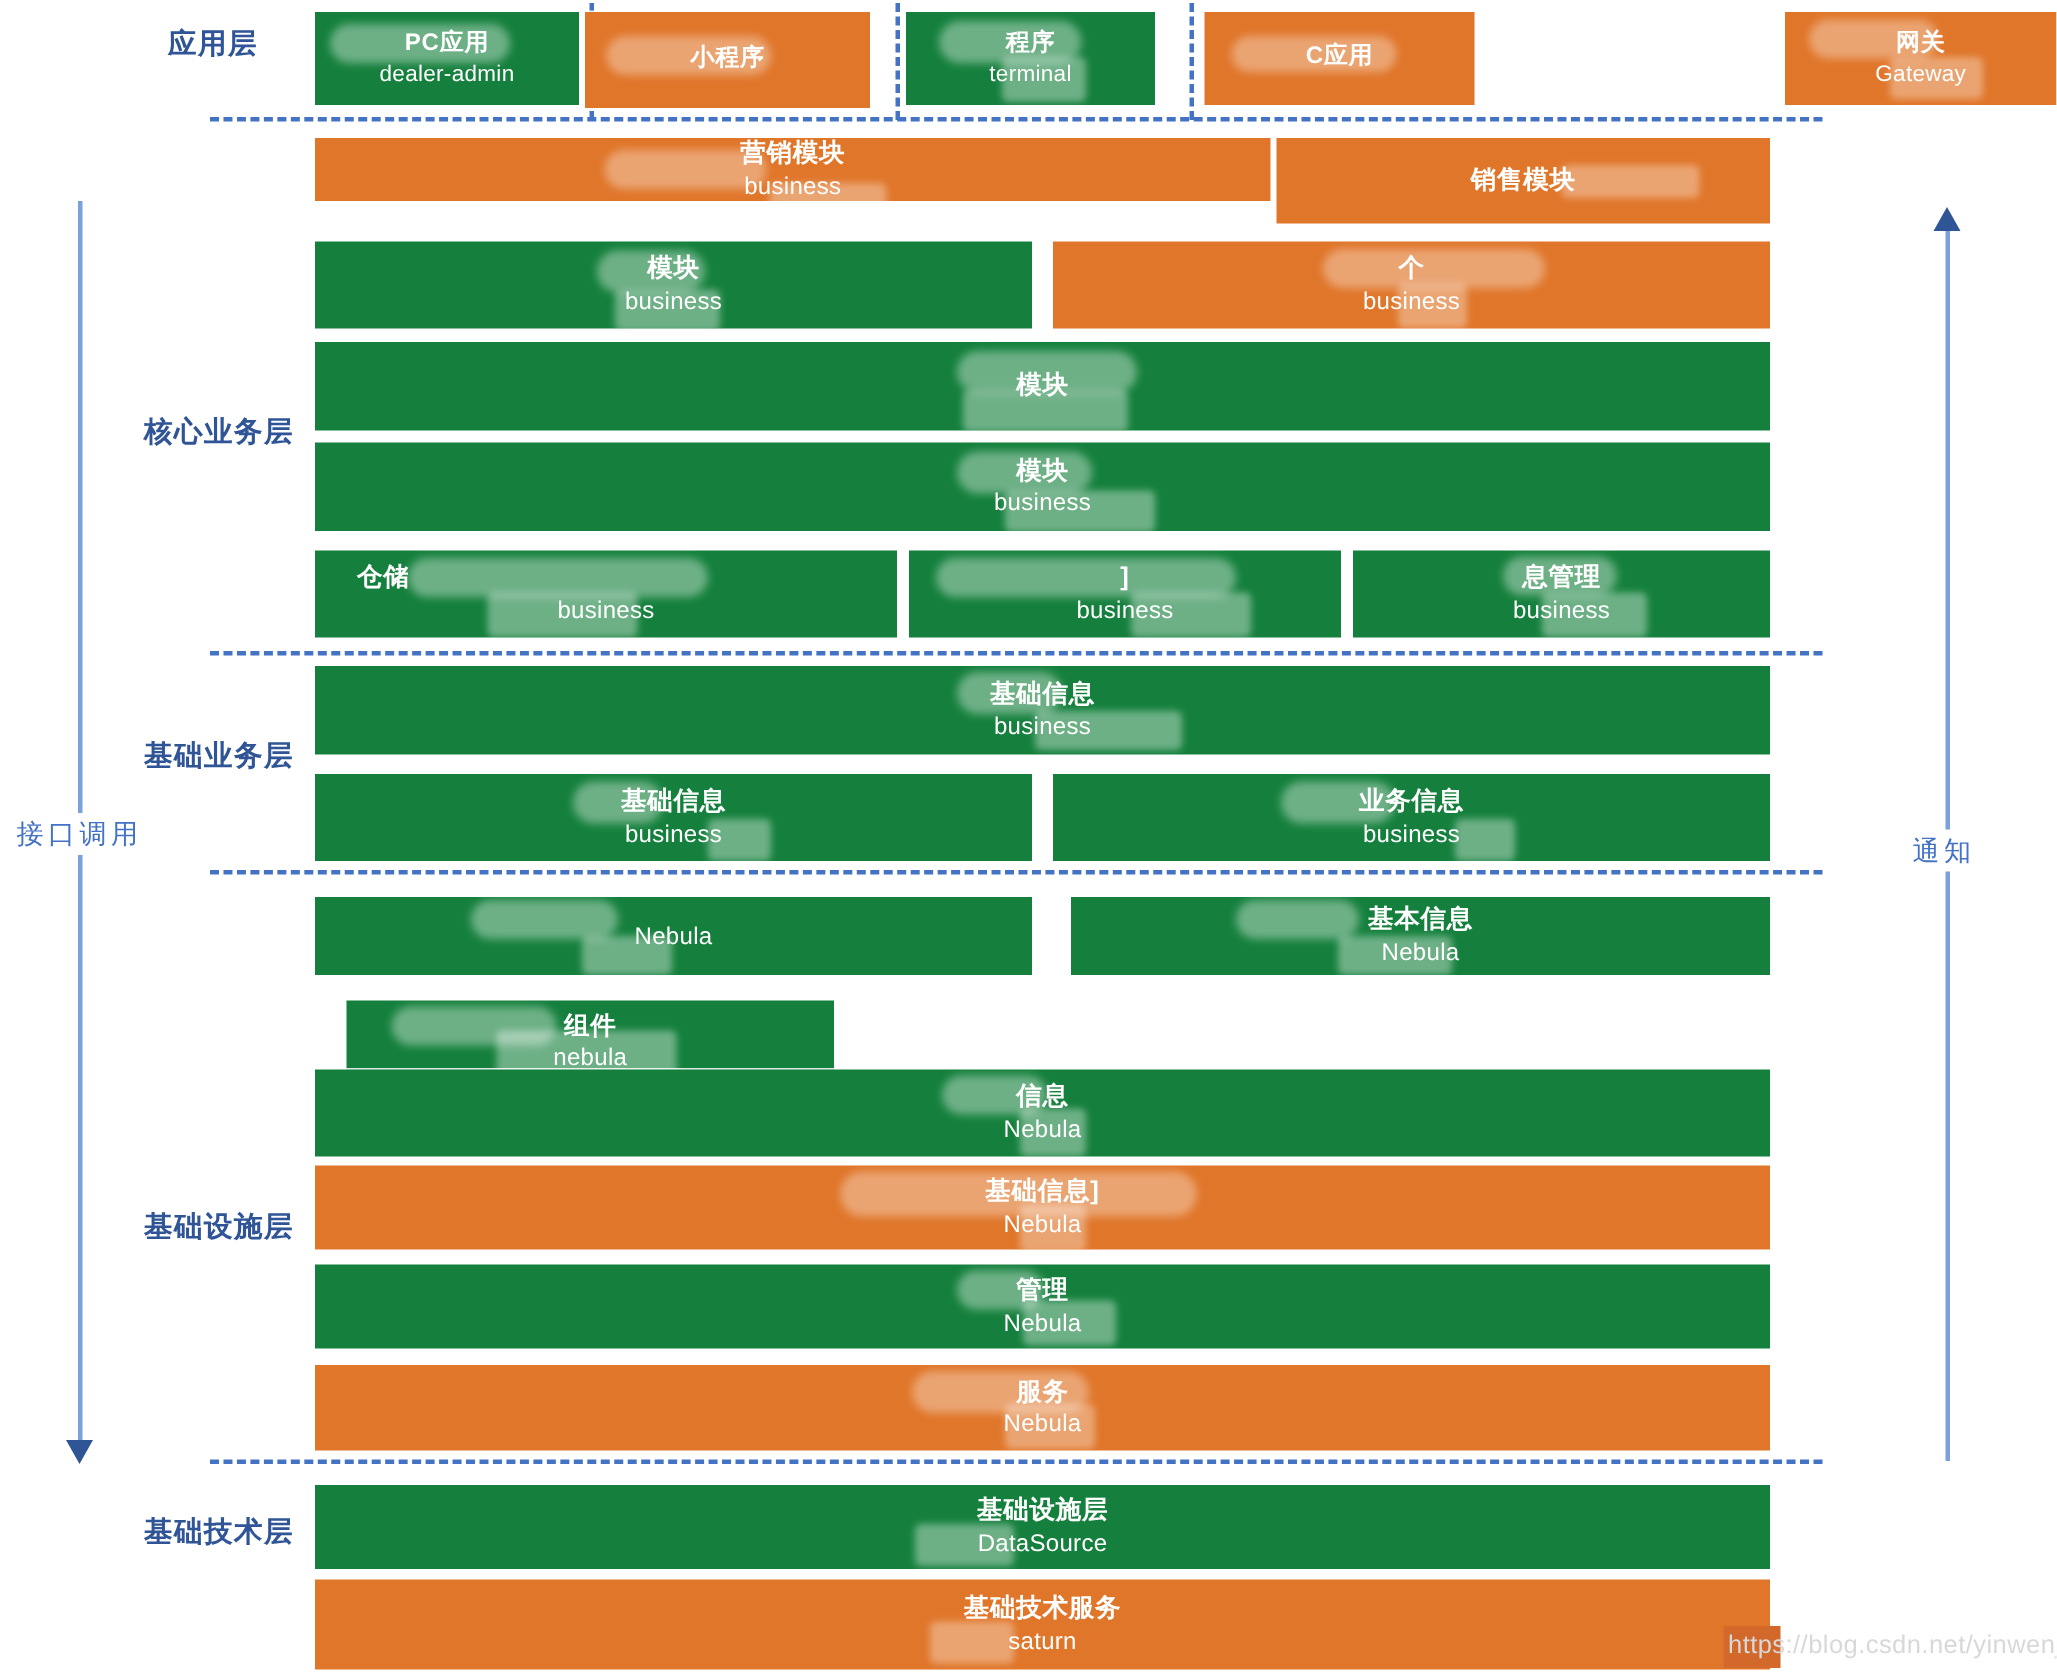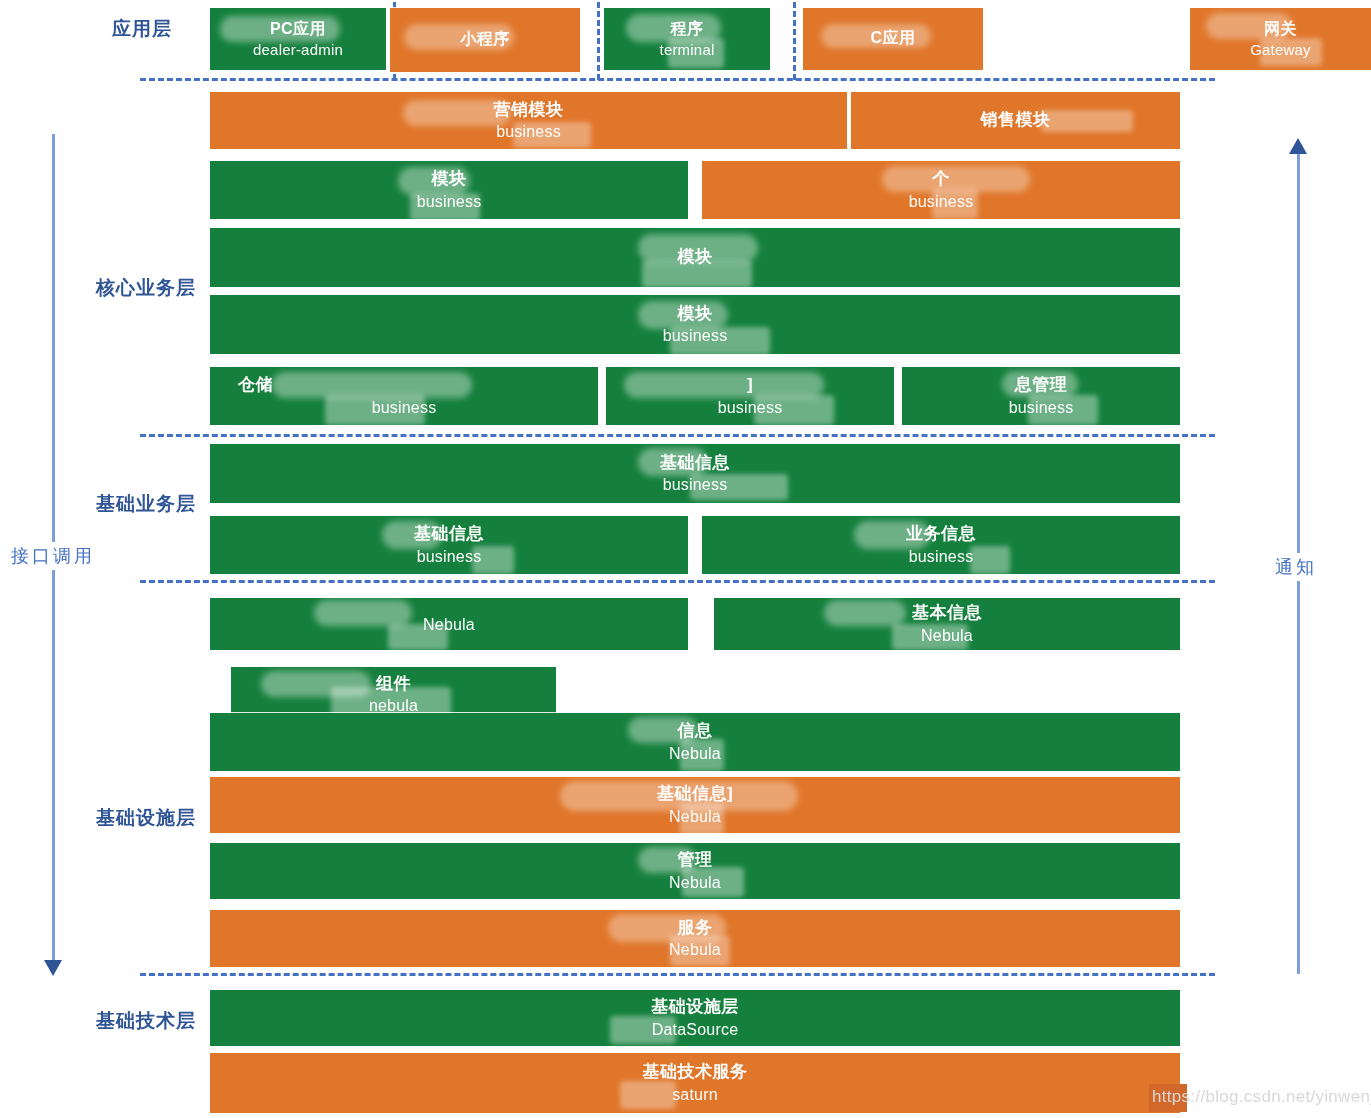--- a/index.html
+++ b/index.html
@@ -163,21 +163,21 @@
   </div>
 
 
   <div class="box orange small" style="left:1190px;top:8px;width:181px;height:62px;">
     <div class="smudge sm-o" style="left:16px;top:5px;width:86px;height:26px;"></div>
     <div class="smudge sm-o sq" style="left:70px;top:30px;width:62px;height:28px;"></div>
     <div class="t1">网关</div>
     <div class="t2">Gateway</div>
   </div>
 
-  <div class="box orange" style="left:210px;top:92px;width:637px;height:57px;text-align:right;">
+  <div class="box orange" style="left:210px;top:92px;width:637px;height:42px;text-align:right;">
     <div class="smudge sm-o" style="left:193px;top:8px;width:108px;height:26px;"></div>
     <div class="smudge sm-o sq" style="left:303px;top:30px;width:78px;height:26px;"></div>
     <div class="t1">营销模块</div>
     <div class="t2">business</div>
   </div>
   <div class="box orange" style="left:851px;top:92px;width:329px;height:57px;">
     <div class="smudge sm-o sq" style="left:190px;top:18px;width:92px;height:22px;"></div>
     <div class="t1">销售模块</div>
     <div class="t2"></div>
   </div>

